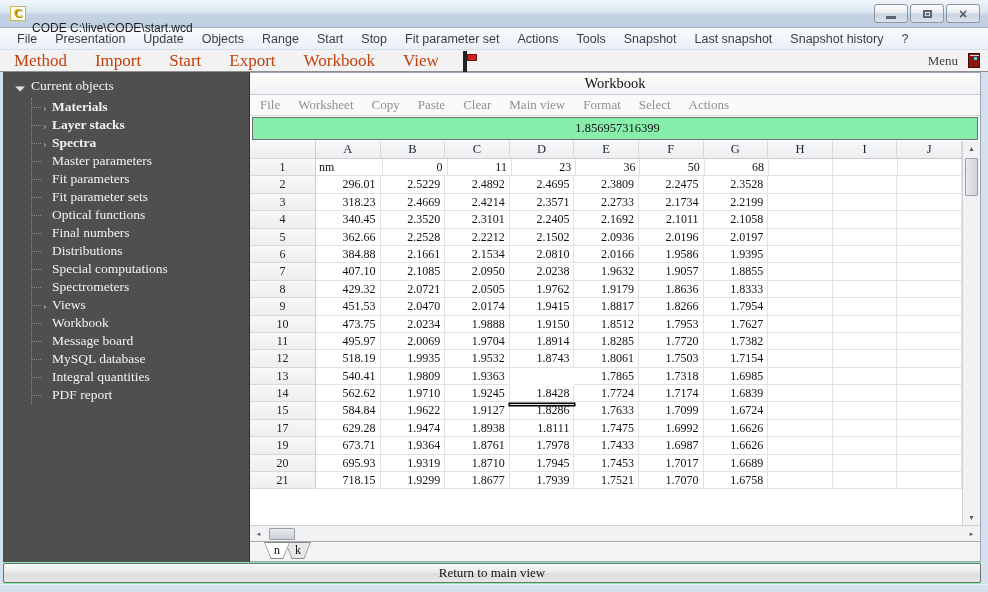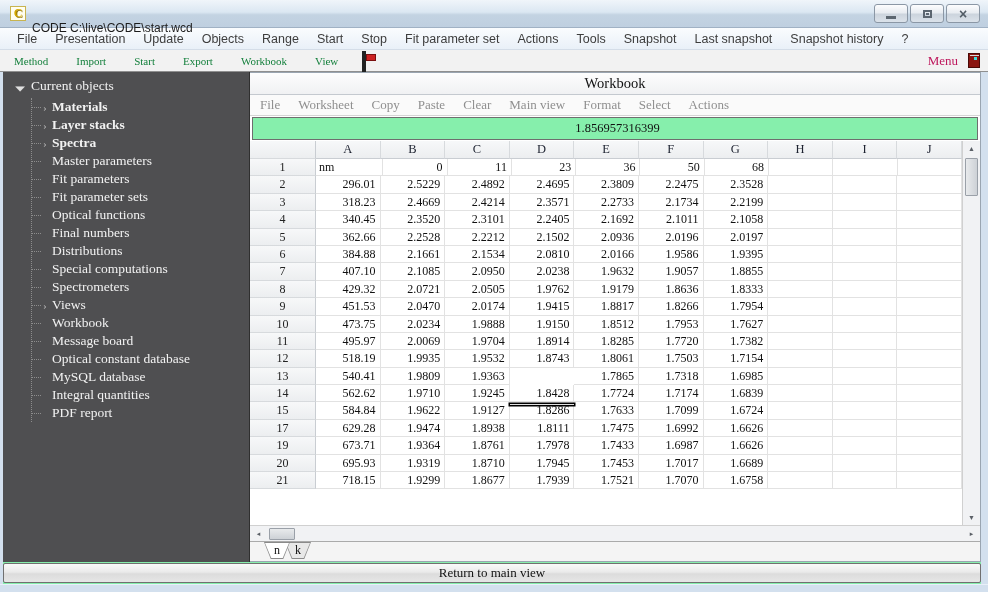--- a/index.html
+++ b/index.html
@@ -39,28 +39,28 @@
     padding-left:8px;
   }
   .menubar .mitem { font-size:12.5px; color:#3d3d3d; padding:3px 9px; cursor:default; }
 
   
   .toolbar {
     height:22px; flex:0 0 22px; display:flex; align-items:center;
     background:#f2f2f2; border-bottom:1px solid #8f8f8f; padding:0 8px;
     font-family:"Liberation Serif", serif;
   }
-  .toolbar .titem { font-size:11px; color:#15803d; padding:2px 6px; margin-right:16px; cursor:default; }
+  .toolbar .titem { font-size:17px; color:#c2410c; padding:2px 6px; margin-right:16px; cursor:default; }
   .monitor-icon { width:18px; height:16px; position:relative; margin-left:2px; }
   .monitor-icon .screen { width:16px; height:11px; border:2px solid #222; background:#19c419; position:relative; }
   .monitor-icon .screen::after { content:''; position:absolute; left:2px; top:1px; width:8px; height:5px; background:#cc2222; border:1px solid #7a0f0f; }
   .monitor-icon .stand { width:8px; height:2px; background:#222; margin:1px 0 0 4px; }
   .monitor-icon .base { width:12px; height:2px; background:#3a9a3a; margin:0 0 0 2px; }
   .toolbar-right { margin-left:auto; display:flex; align-items:center; }
-  .menu-label { font-size:13px; color:#be185d; margin-right:10px; }
+  .menu-label { font-size:13px; color:#404040; margin-right:10px; }
   .door-icon { width:12px; height:15px; background:#8a1510; border:1px solid #4a0a07; position:relative; }
   .door-icon::before { content:''; position:absolute; right:2px; top:3px; width:3px; height:3px; background:#3ee0e0; }
   .door-icon::after { content:''; position:absolute; left:1px; top:1px; width:9px; height:1px; background:#d8d8d8; }
 
   
   .frame { flex:1 1 auto; display:flex; flex-direction:column; background:#d3e0ee; padding:0 7px 0 3px; }
   .content-row { flex:1 1 auto; display:flex; min-height:0; }
 
   
   .sidebar {
@@ -278,24 +278,20 @@
             <li class="tree-item">
               <span class="arrow"></span>
               <span class="label">Workbook</span>
             </li>
             <li class="tree-item">
               <span class="arrow"></span>
               <span class="label">Message board</span>
             </li>
             <li class="tree-item">
               <span class="arrow"></span>
-              <span class="label">Optical constant database</span>
-            </li>
-            <li class="tree-item">
-              <span class="arrow"></span>
               <span class="label">MySQL database</span>
             </li>
             <li class="tree-item">
               <span class="arrow"></span>
               <span class="label">Integral quantities</span>
             </li>
             <li class="tree-item">
               <span class="arrow"></span>
               <span class="label">PDF report</span>
             </li>

